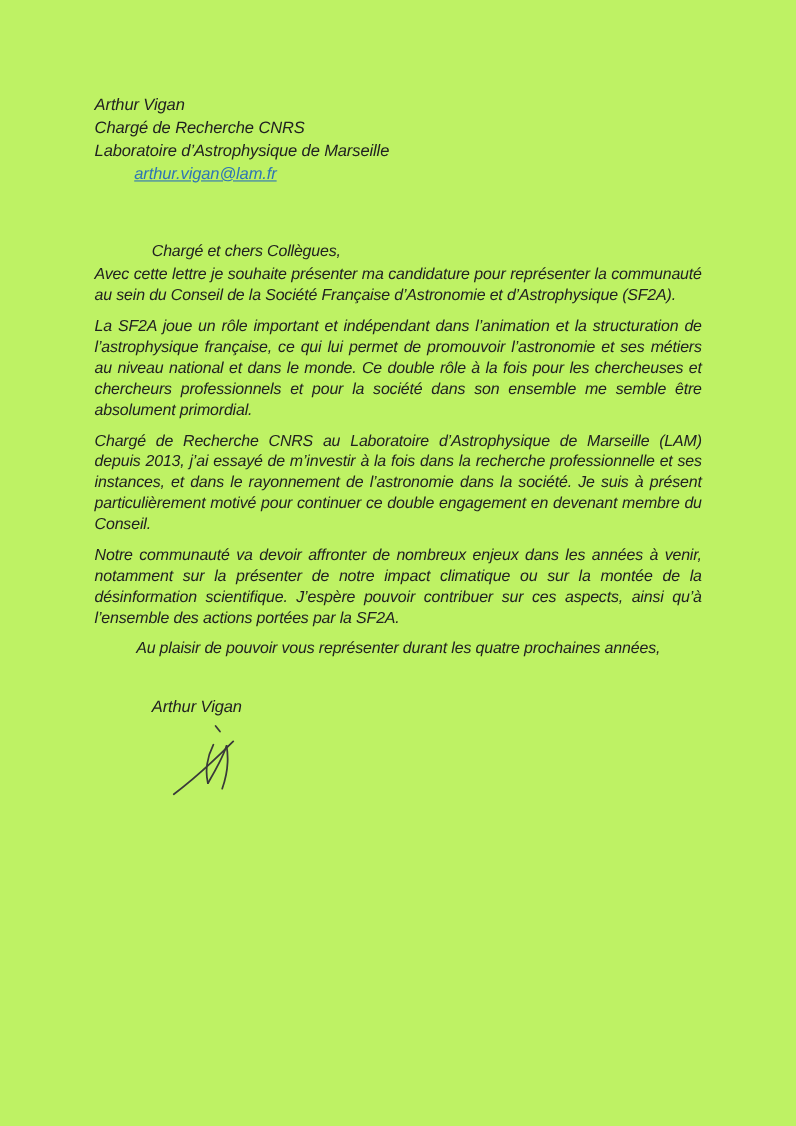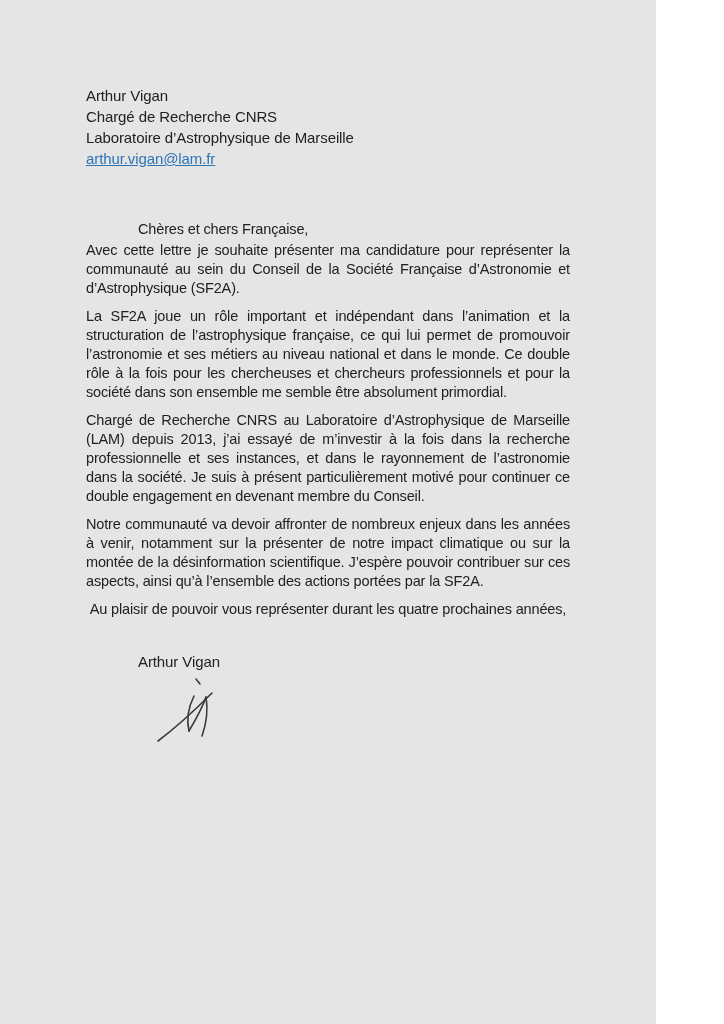--- a/index.html
+++ b/index.html
@@ -2,43 +2,45 @@
 <html><head>
 <meta charset="utf-8">
 <style>
   html, body {
     margin: 0;
     padding: 0;
     background: #ffffff;
   }
   .page {
     position: relative;
-    width: 656px;
+    width: 724px;
     height: 1024px;
-    background: #e5e5e5;
+    background: #bef264;
     font-family: "Liberation Sans", sans-serif;
     color: #212121;
     overflow: hidden;
     box-sizing: border-box;
+    font-style: italic;
   }
   .content {
     padding: 85px 86px 0 86px;
   }
   .header-block {
     font-size: 15px;
     line-height: 21px;
     letter-spacing: -0.1px;
   }
   .header-line {
     white-space: nowrap;
   }
   .email-link {
     color: #2e74b5;
     text-decoration: underline;
     cursor: pointer;
+    margin-left: 36px;
   }
   .salutation {
     margin-top: 51px;
     padding-left: 52px;
     font-size: 14.5px;
     line-height: 19px;
     letter-spacing: -0.15px;
   }
   .body-text {
     margin-top: 2px;
@@ -78,21 +80,21 @@
 
     <div class="header-block">
       <div class="header-line">Arthur Vigan</div>
       <div class="header-line">Chargé de Recherche CNRS</div>
       <div class="header-line">Laboratoire d’Astrophysique de Marseille</div>
       <div class="header-line">
         <a class="email-link">arthur.vigan@lam.fr</a>
       </div>
     </div>
 
-    <div class="salutation">Chères et chers Française,</div>
+    <div class="salutation">Chargé et chers Collègues,</div>
 
     <div class="body-text">
       <p class="para">Avec cette lettre je souhaite présenter ma candidature pour représenter la communauté au sein du Conseil de la Société Française d’Astronomie et d’Astrophysique (SF2A).</p>
       <p class="para">La SF2A joue un rôle important et indépendant dans l’animation et la structuration de l’astrophysique française, ce qui lui permet de promouvoir l’astronomie et ses métiers au niveau national et dans le monde. Ce double rôle à la fois pour les chercheuses et chercheurs professionnels et pour la société dans son ensemble me semble être absolument primordial.</p>
       <p class="para">Chargé de Recherche CNRS au Laboratoire d’Astrophysique de Marseille (LAM) depuis 2013, j’ai essayé de m’investir à la fois dans la recherche professionnelle et ses instances, et dans le rayonnement de l’astronomie dans la société. Je suis à présent particulièrement motivé pour continuer ce double engagement en devenant membre du Conseil.</p>
       <p class="para">Notre communauté va devoir affronter de nombreux enjeux dans les années à venir, notamment sur la présenter de notre impact climatique ou sur la montée de la désinformation scientifique. J’espère pouvoir contribuer sur ces aspects, ainsi qu’à l’ensemble des actions portées par la SF2A.</p>
       <p class="para no-justify">Au plaisir de pouvoir vous représenter durant les quatre prochaines années,</p>
     </div>
 
     <div class="closing-name">Arthur Vigan</div>

